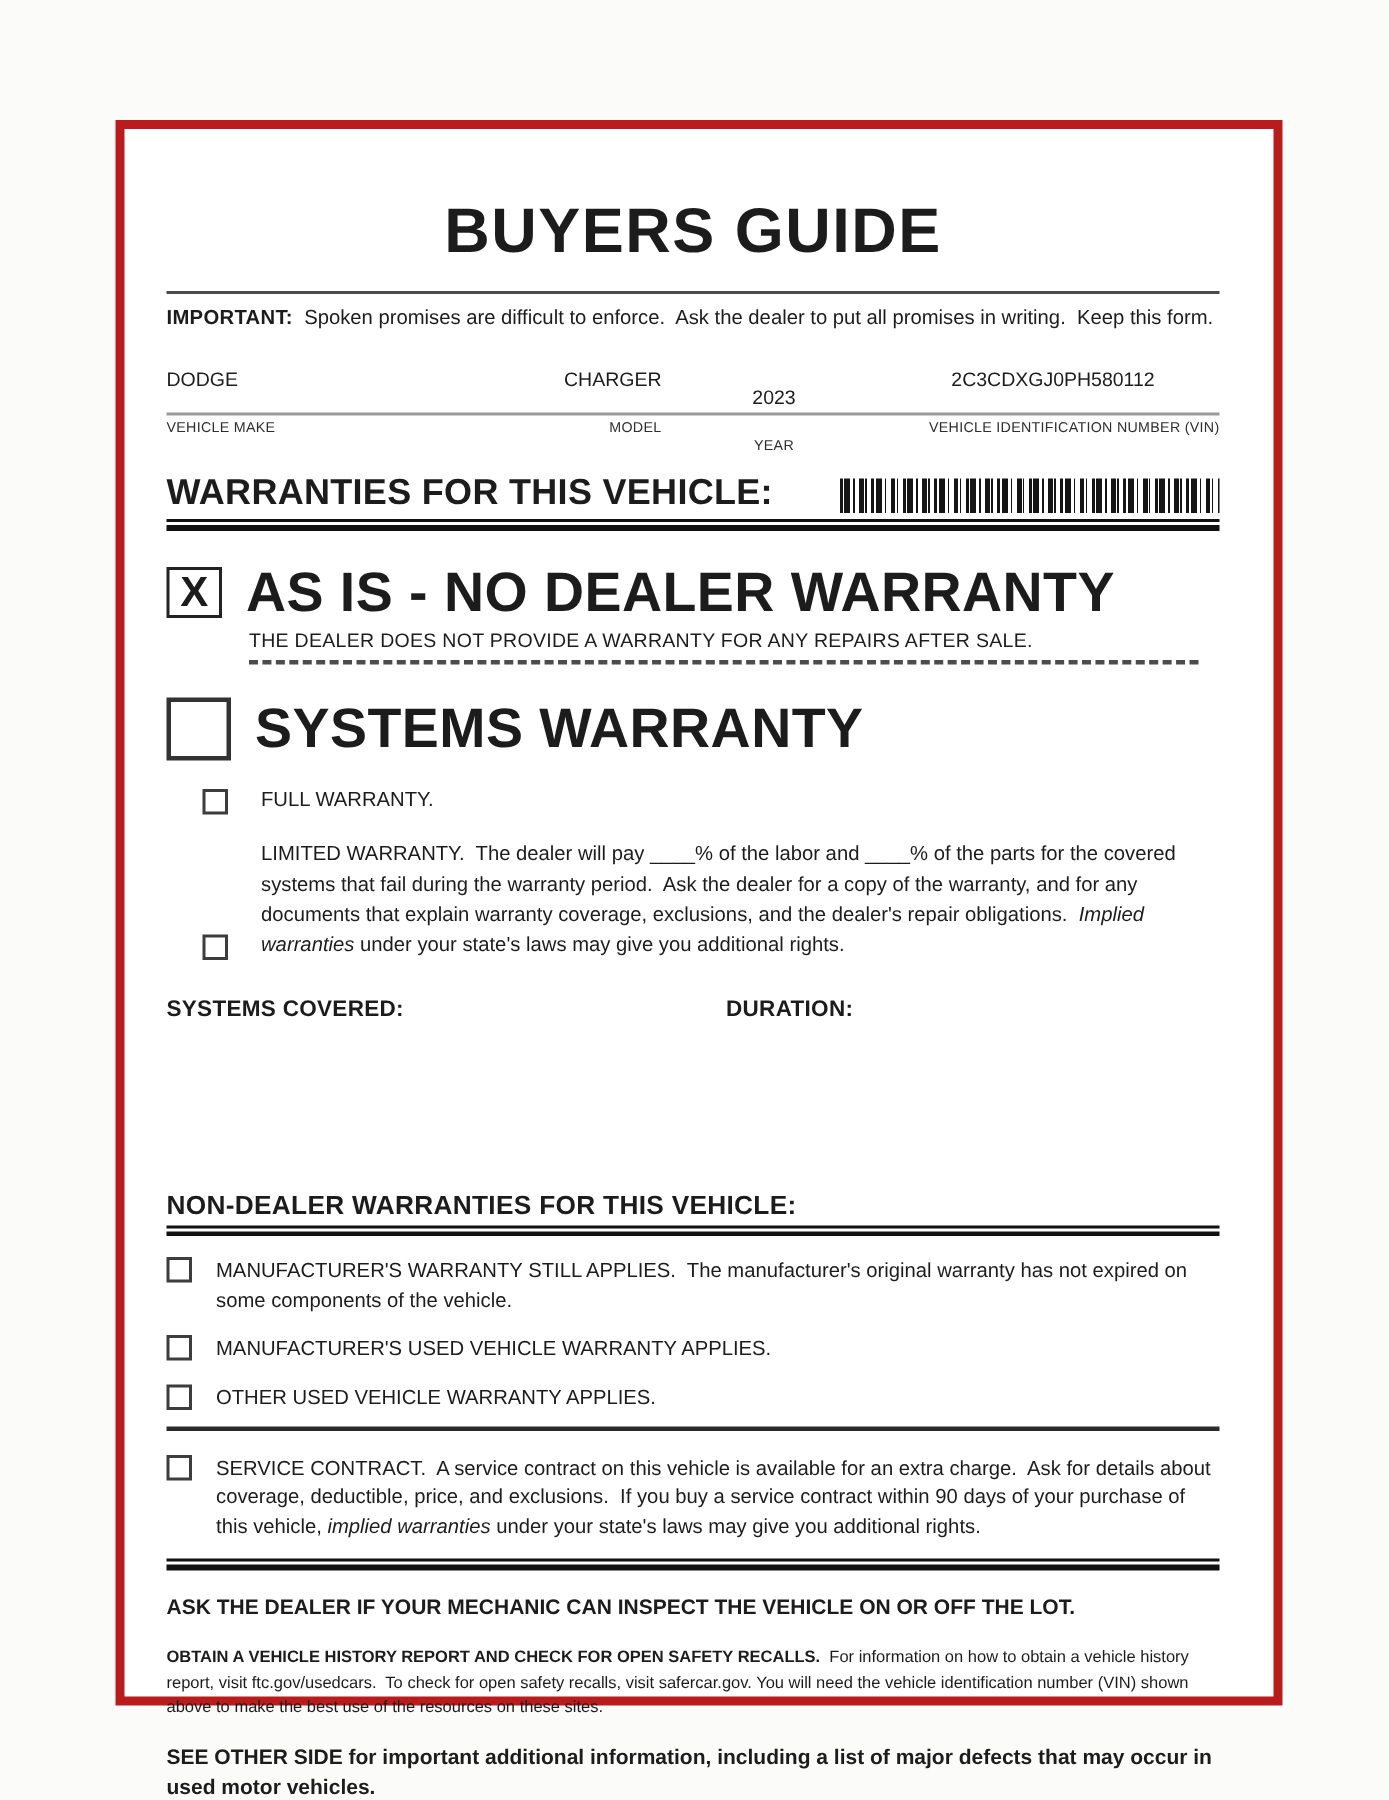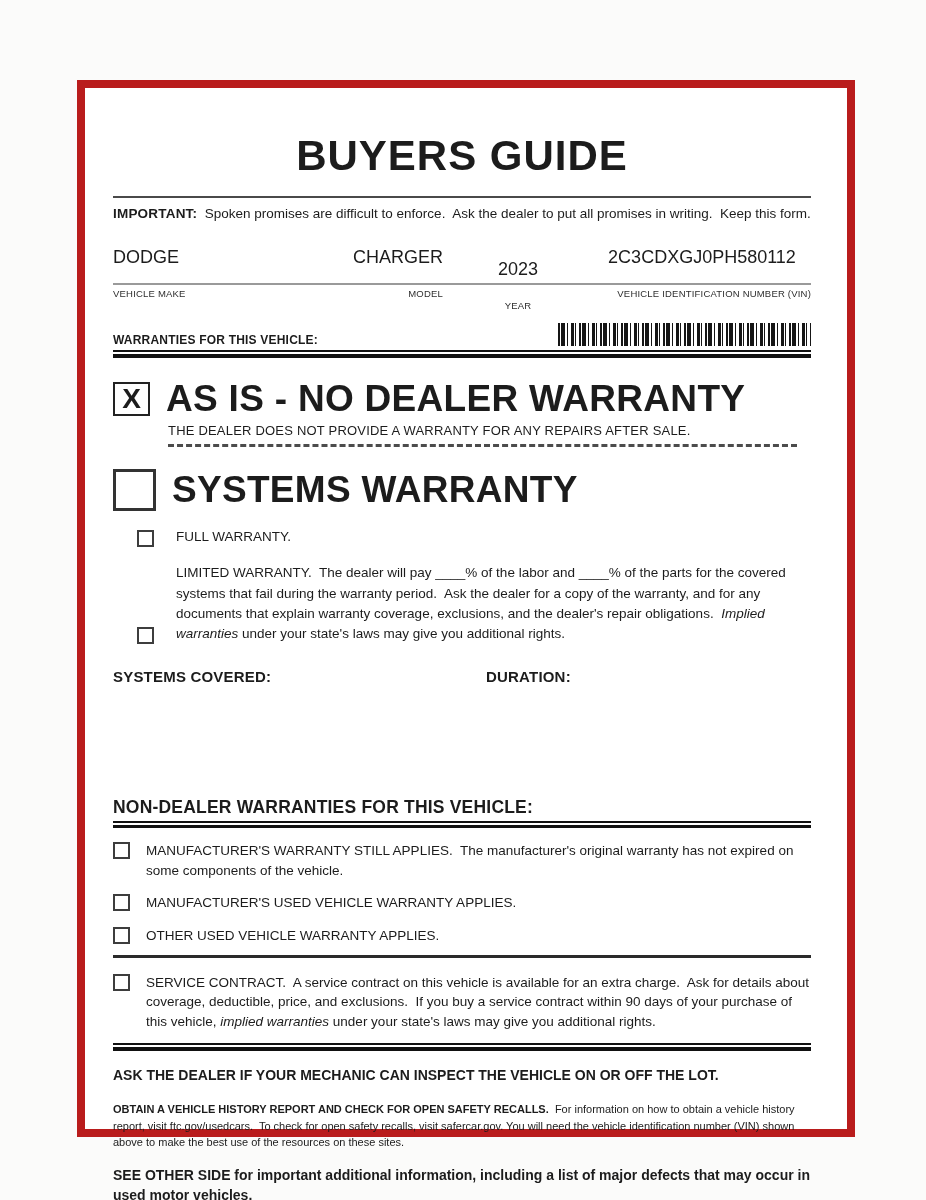--- a/index.html
+++ b/index.html
@@ -8,43 +8,43 @@
     background:#fbfbfa;
     font-family:"Liberation Sans", sans-serif;
     color:#1c1c1c;
     position:relative;
   }
   .page{
     position:absolute;left:77px;top:80px;
     width:778px;height:1057px;
     box-sizing:border-box;
     background:#fff;
-    border:8px solid #b91c1c;
+    border:6px solid #b91c1c;
     padding:20px 36px 0 28px;
   }
   .title{
     text-align:center;
     font-size:42px;font-weight:bold;
     letter-spacing:1px;
     margin-top:24px;
   }
   .rule-med{border-top:2px solid #4a4a4a;margin-top:16px;}
   .important{margin-top:8px;font-size:13.5px;white-space:pre-wrap;}
   .important b{letter-spacing:.2px;}
   
-  .veh-values{display:flex;margin-top:26px;border-bottom:2px solid #9a9a9a;padding-bottom:3px;font-size:18px;}
+  .veh-values{display:flex;margin-top:26px;border-bottom:2px solid #9a9a9a;padding-bottom:3px;font-size:13px;}
   .veh-labels{display:flex;margin-top:3px;font-size:9.5px;color:#2e2e2e;letter-spacing:.2px;}
   .c-make{width:160px;text-align:left;}
   .c-model{width:170px;text-align:right;}
   .c-year{width:150px;text-align:center;margin-top:12px;}
   .c-vin{flex:1;text-align:center;}
   .c-vin-label{flex:1;text-align:right;}
   
   .warr-row{display:flex;justify-content:space-between;align-items:flex-end;margin-top:12px;}
-  .warr-heading{font-size:12px;font-weight:bold;letter-spacing:.2px;}
+  .warr-heading{font-size:24px;font-weight:bold;letter-spacing:.2px;}
   .barcode{
     width:253px;height:23px;margin-bottom:1px;
     background:repeating-linear-gradient(90deg,
       #151515 0 2px,#fff 2px 3px,#151515 3px 7px,#fff 7px 9px,
       #151515 9px 10px,#fff 10px 13px,#151515 13px 16px,#fff 16px 17px,
       #151515 17px 18px,#fff 18px 21px);
   }
   .rule-thick{height:2px;border-top:2px solid #111;border-bottom:4px solid #111;margin-top:3px;}
   .rule-thick2{height:2px;border-top:2px solid #111;border-bottom:3px solid #111;}
   

